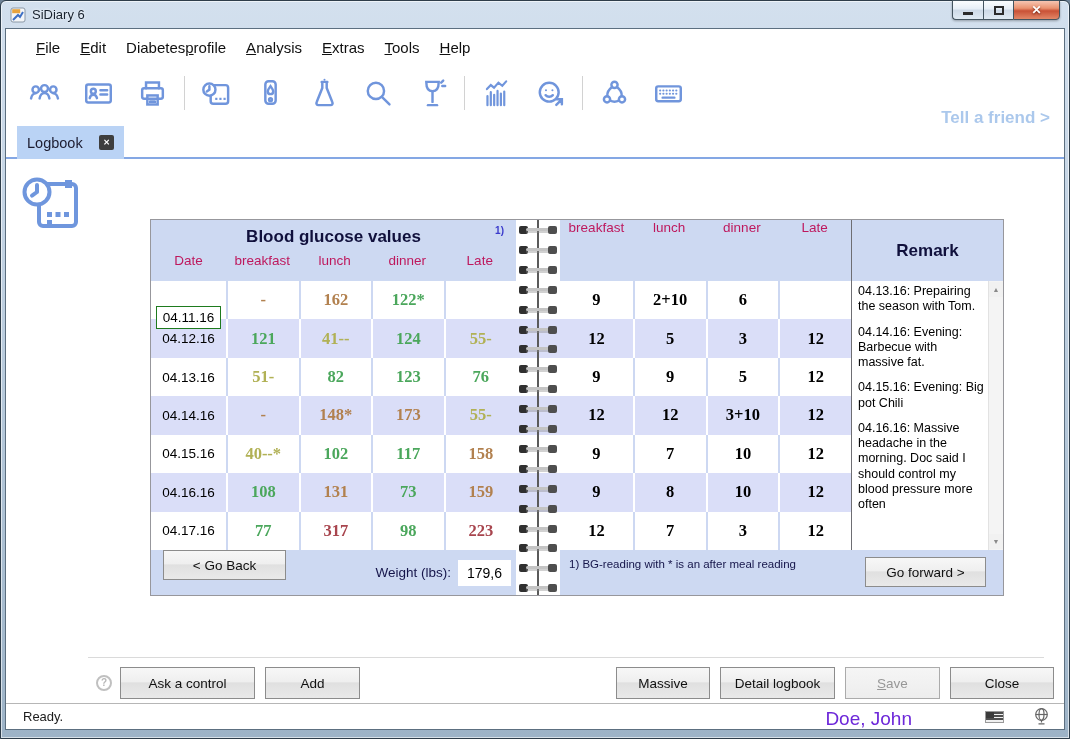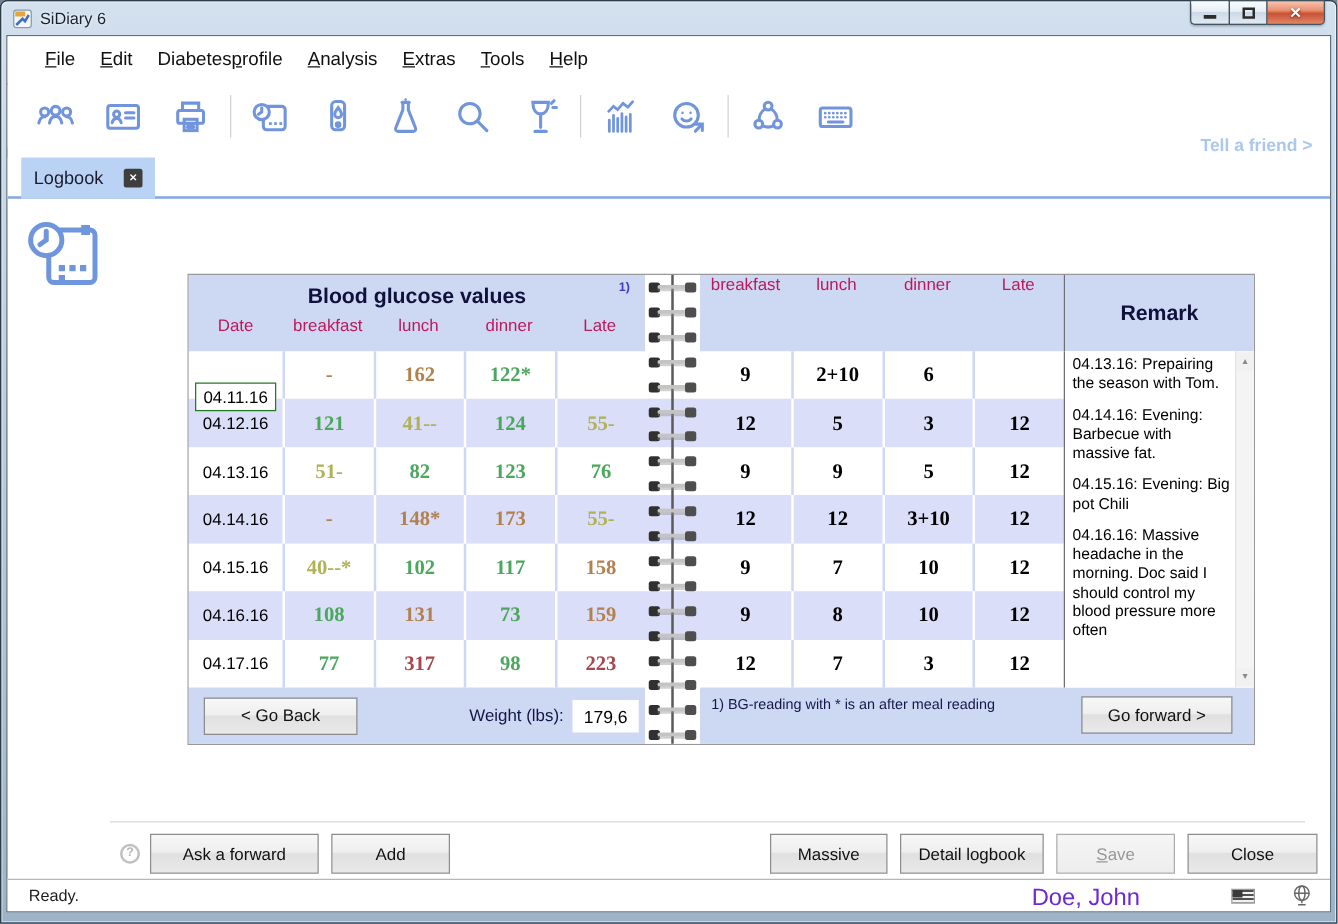--- a/index.html
+++ b/index.html
@@ -31,21 +31,21 @@
   
   .menubar { position:absolute; top:0; left:0; right:0; height:37px; display:flex; align-items:center; padding-left:20px; font-size:15px; color:#101010; background:#fff; }
   .menu-item { padding:7px 10px; }
   .u { text-decoration:underline; }
 
   
   .toolbar { position:absolute; top:39px; left:0; right:0; height:50px; display:flex; align-items:center; padding-left:16px; background:#fff; }
   .tbtn { width:44px; height:38px; margin-right:10px; display:flex; align-items:center; justify-content:center; }
   .tbtn svg { width:31px; height:31px; }
   .vsep { width:1px; height:34px; background:#d2d2d2; margin:0 9px 0 0; }
-  .tell-friend { position:absolute; top:79px; right:14px; font-weight:bold; font-size:14px; color:#abc8ec; text-decoration:none;margin-left:28px; }
+  .tell-friend { position:absolute; top:79px; right:14px; font-weight:bold; font-size:17px; color:#abc8ec; text-decoration:none;margin-left:28px; }
 
   
   .tabstrip { position:absolute; top:97px; left:0; right:0; height:33px; border-bottom:2px solid #84a7e4; background:#fff; }
   .tab { position:absolute; left:11px; top:0; height:33px; width:107px; background:#bad3f5; display:flex; align-items:center; padding:0 10px; font-size:14.5px; color:#1c1c30; }
   .tab-close { margin-left:auto; width:15px; height:15px; background:#3e3e3e; color:#fff; font-size:8px; font-weight:bold; display:flex; align-items:center; justify-content:center; border-radius:2px; }
 
   .big-icon { position:absolute; left:16px; top:145px; width:60px; height:58px; }
 
   
   .logbook { position:absolute; left:144px; top:190px; width:854px; height:377px; border:1px solid #97979c; background:#fff; }
@@ -80,21 +80,21 @@
   .v-low     { color:#b1b155; }
 
   .remark-panel { position:absolute; right:0; top:61px; width:152px; height:269px; background:#fff; border-left:1px solid #6e6e73; }
   .remark-body { position:absolute; left:0; right:15px; top:0; bottom:0; padding:3px 2px 3px 6px; font-size:12.5px; line-height:1.22; color:#000; overflow:hidden; }
   .remark-body p { margin:0 0 10px 0; }
   .remark-scroll { position:absolute; right:0; top:0; width:15px; height:100%; background:#f4f4f4; border-left:1px solid #e2e2e2; }
   .sarr { position:absolute; left:0; width:14px; height:15px; background:#f1f1f1; color:#8a8a8a; font-size:7px; display:flex; align-items:center; justify-content:center; }
   .sarr.up { top:1px; } .sarr.down { bottom:1px; }
 
   .lb-footer { position:absolute; left:0; top:330px; width:852px; height:45px; display:flex; }
-  .ft-left { width:365px; background:#cdd9f2; display:flex; align-items:center; }
+  .ft-left { width:365px; background:#cdd9f2; display:flex; }
   .ft-gap  { width:44px; background:#fff; }
   .ft-right{ width:443px; background:#cdd9f2; position:relative; }
   .weight-wrap { margin-left:auto; display:flex; align-items:center; gap:7px; margin-right:5px; }
   .weight-label { color:#15154a; font-size:13.5px; }
   .weight-box { width:53px; height:26px; background:#fff; display:flex; align-items:center; justify-content:center; font-size:14px; color:#000; }
   .footnote { position:absolute; left:9px; top:8px; font-size:11.5px; color:#15154a; }
 
   .spiral { position:absolute; left:365px; top:0; width:44px; height:375px; pointer-events:none; }
   .spiral-line { position:absolute; left:21px; top:0; width:2px; height:100%; background:#5a5a5a; }
   .ring { position:absolute; left:0; width:44px; height:8px; }
@@ -537,21 +537,21 @@
           <div class="ring" style="top: 364.2px;">
             <i class="l"></i>
             <i class="w"></i>
             <i class="r"></i>
           </div>
         </div>
     </div>
 
     <div class="divider"></div>
     <div class="help-ic">?</div>
-    <button class="btn btn-ask">Ask a forward</button>
+    <button class="btn btn-ask">Ask a control</button>
     <button class="btn btn-add">Add</button>
     <button class="btn btn-cal">Massive</button>
     <button class="btn btn-detail">Detail logbook</button>
     <button class="btn btn-save"><span></span><span class="u">S</span><span>ave</span></button>
     <button class="btn btn-close">Close</button>
 
     <div class="statusbar">
       <span class="status-left">Ready.</span>
       <span class="user">Doe, John</span>
       <span class="flag"></span>

